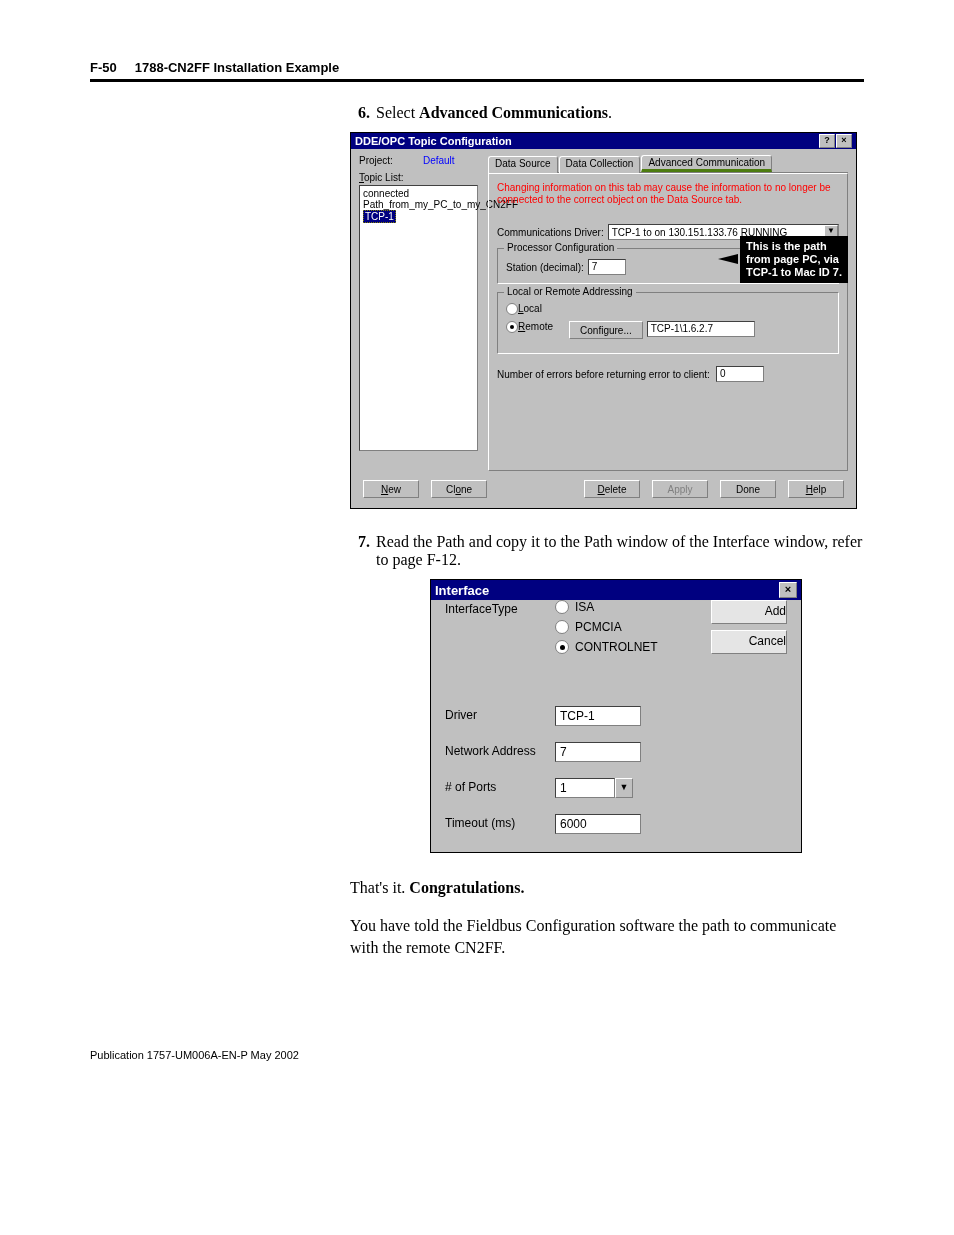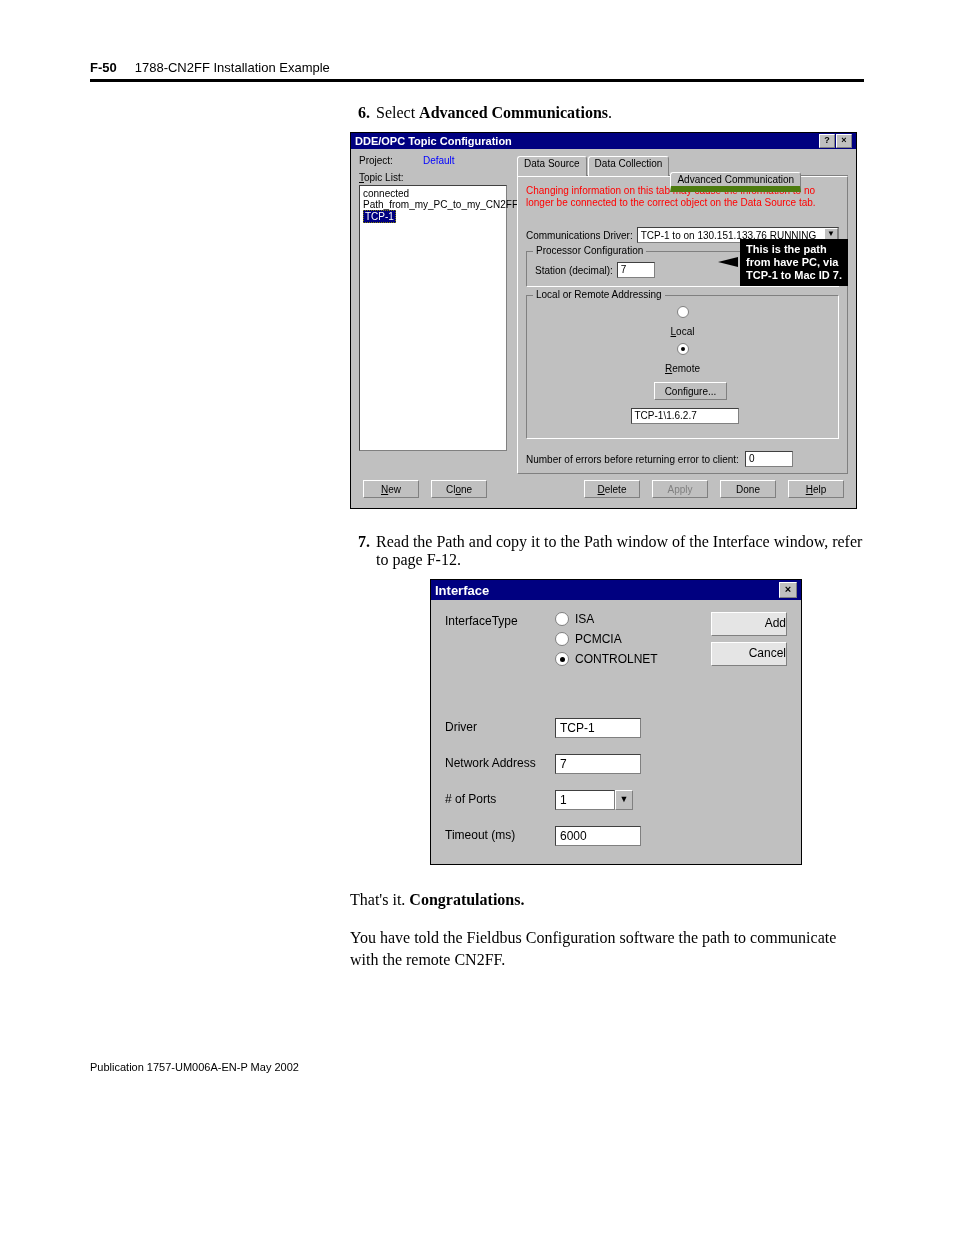--- a/index.html
+++ b/index.html
@@ -17,21 +17,21 @@
     display: flex;
     align-items: baseline;
     gap: 18px;
     font-size: 13px;
     margin-bottom: 4px;
   }
   .header .pagenum {
     font-weight: bold;
   }
   .header-title {
-    font-weight: normal;
+    font-weight: bold;
   }
   .thick-rule {
     border: none;
     border-top: 3px solid black;
     margin: 4px 0 22px 0;
   }
   .content {
     margin-left: 260px;
   }
   .step {
@@ -87,21 +87,21 @@
     text-align: center;
     font-weight: bold;
   }
   .d1-body {
     display: flex;
     padding: 6px 8px 0 8px;
     gap: 10px;
     position: relative;
   }
   .d1-left {
-    width: 148px;
+    width: 119px;
   }
   .d1-row {
     display: flex;
     gap: 10px;
     margin-bottom: 6px;
   }
   .d1-label {}
   .d1-value-blue {
     color: #0000ff;
   }
@@ -141,23 +141,23 @@
     border-top-color: white;
     border-left-color: white;
     border-radius: 3px 3px 0 0;
     padding: 1px 6px;
     font-size: 10px;
     margin-right: 1px;
     position: relative;
     top: 1px;
   }
   .d1-tab-active {
-    top: 17px;
+    top: 0;
     z-index: 2;
-    border-bottom: 6px solid #4d7c0f;
+    border-bottom: 3px solid #4d7c0f;
   }
   .d1-tabpanel {
     border: 1px solid white;
     border-right-color: #808080;
     border-bottom-color: #808080;
     height: 280px;
     padding: 8px;
     position: relative;
   }
   .d1-warning {
@@ -218,24 +218,22 @@
     border: 1px solid #808080;
     border-top-color: #404040;
     border-left-color: #404040;
     height: 14px;
     padding: 0 3px;
     font-size: 10px;
     line-height: 14px;
   }
   .d1-radio-row {
     display: flex;
-    align-items: center;
-    gap: 8px;
+    gap: 0;
     margin-bottom: 6px;
-    flex-direction: column;
   }
   .d1-radio {
     width: 10px;
     height: 10px;
     border-radius: 50%;
     background: white;
     border: 1px solid #808080;
     display: flex;
     align-items: center;
     justify-content: center;
@@ -323,21 +321,21 @@
     color: black;
     border: 1px solid #808080;
     border-top-color: white;
     border-left-color: white;
     font-size: 11px;
     text-align: center;
     line-height: 12px;
     font-weight: bold;
   }
   .d2-body {
-    padding: 12px 14px 18px 14px;
+    padding: 0 14px 18px 14px;
     border-radius: 7px;
   }
   .d2-row {
     display: flex;
     align-items: flex-start;
     margin-bottom: 16px;
   }
   .d2-label {
     width: 110px;
     padding-top: 2px;
@@ -508,21 +506,21 @@
             </div>
 
             <div style="display:flex;align-items:center;gap:6px;margin-top:12px;">
               <span>Number of errors before returning error to client:</span>
               <div class="d1-input" style="width:40px;">0</div>
             </div>
 
             <div class="callout">
               <div class="callout-arrow"></div>
               <div>This is the path</div>
-              <div>from have PC, via</div>
+              <div>from page PC, via</div>
               <div>TCP-1 to Mac ID 7.</div>
             </div>
 
           </div>
         </div>
       </div>
 
       <div class="d1-buttons">
         <div class="d1-btn"><span class="u">N</span>ew</div>
         <div class="d1-btn">Cl<span class="u">o</span>ne</div>

